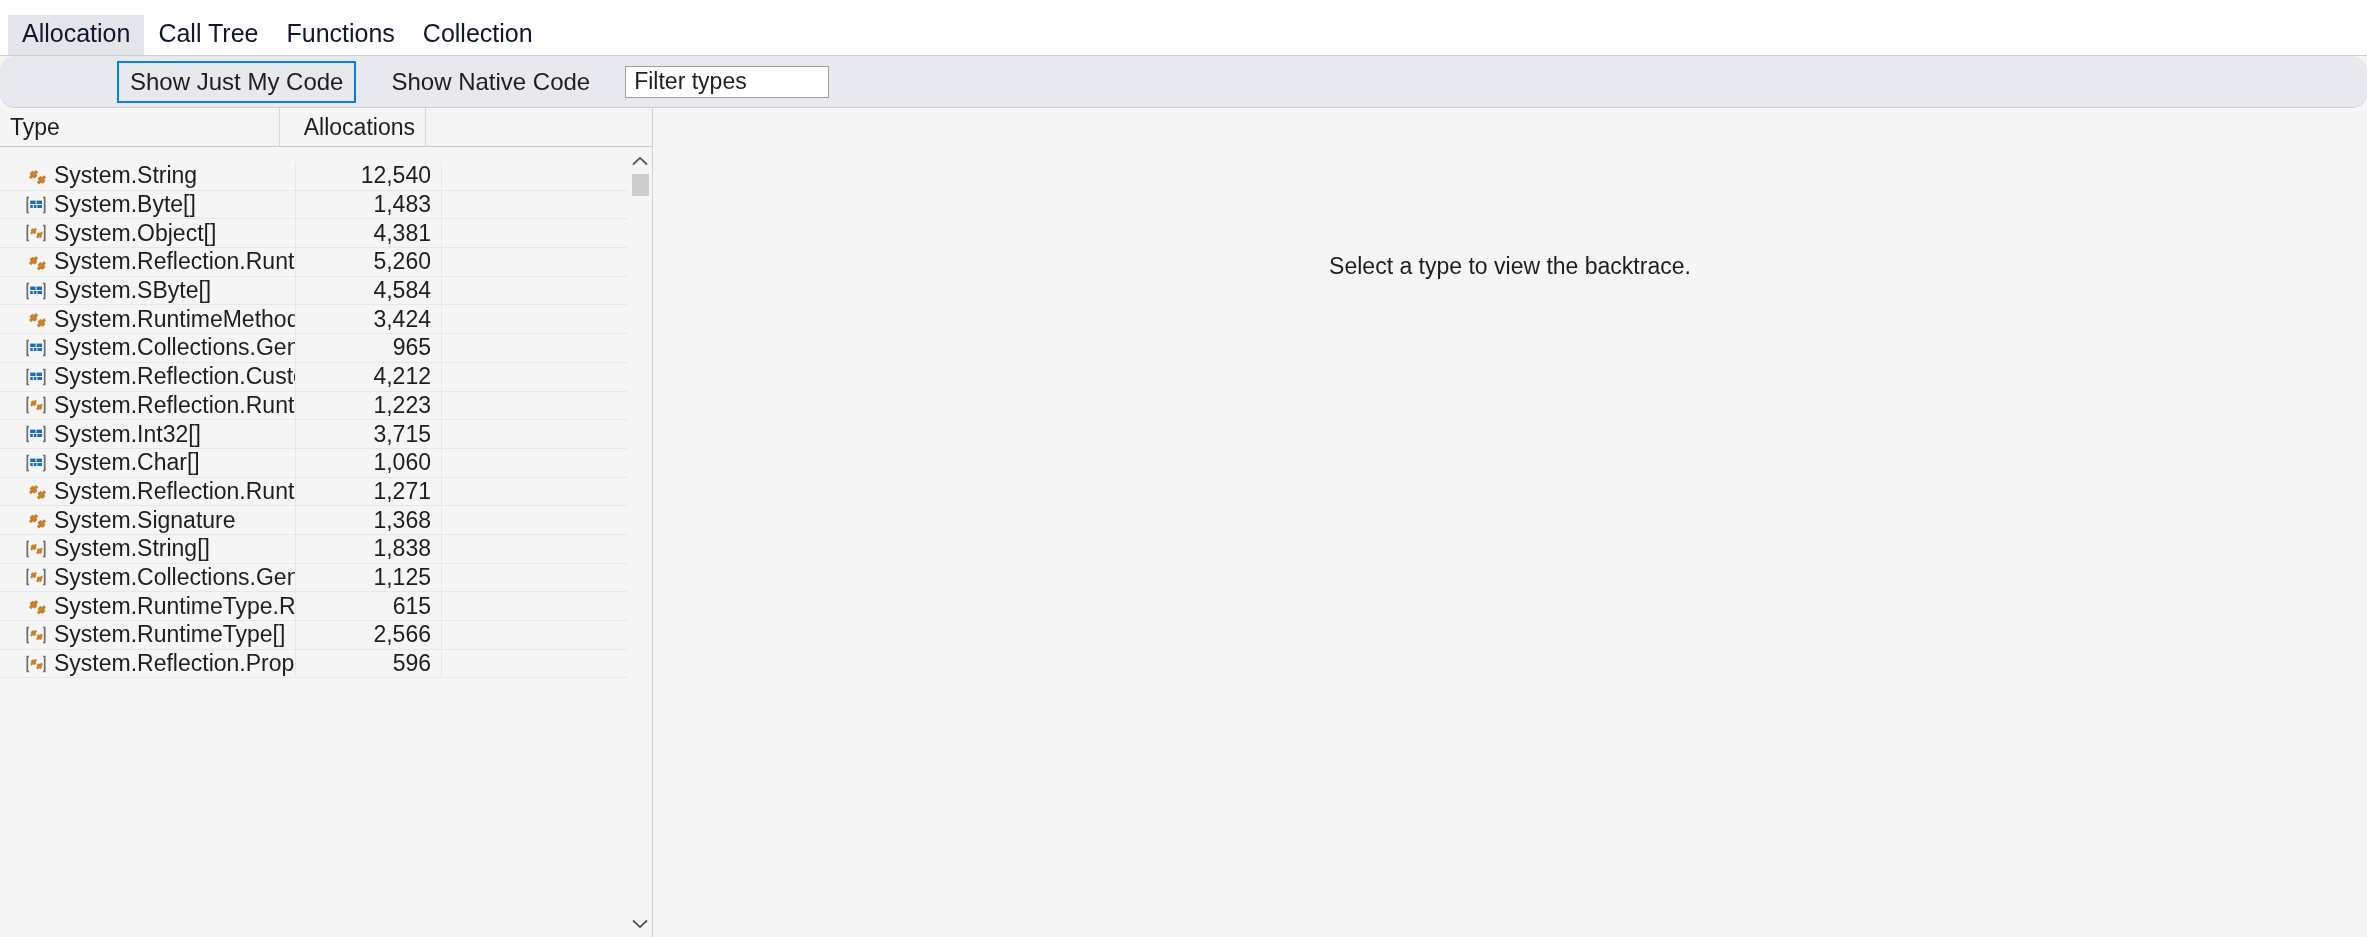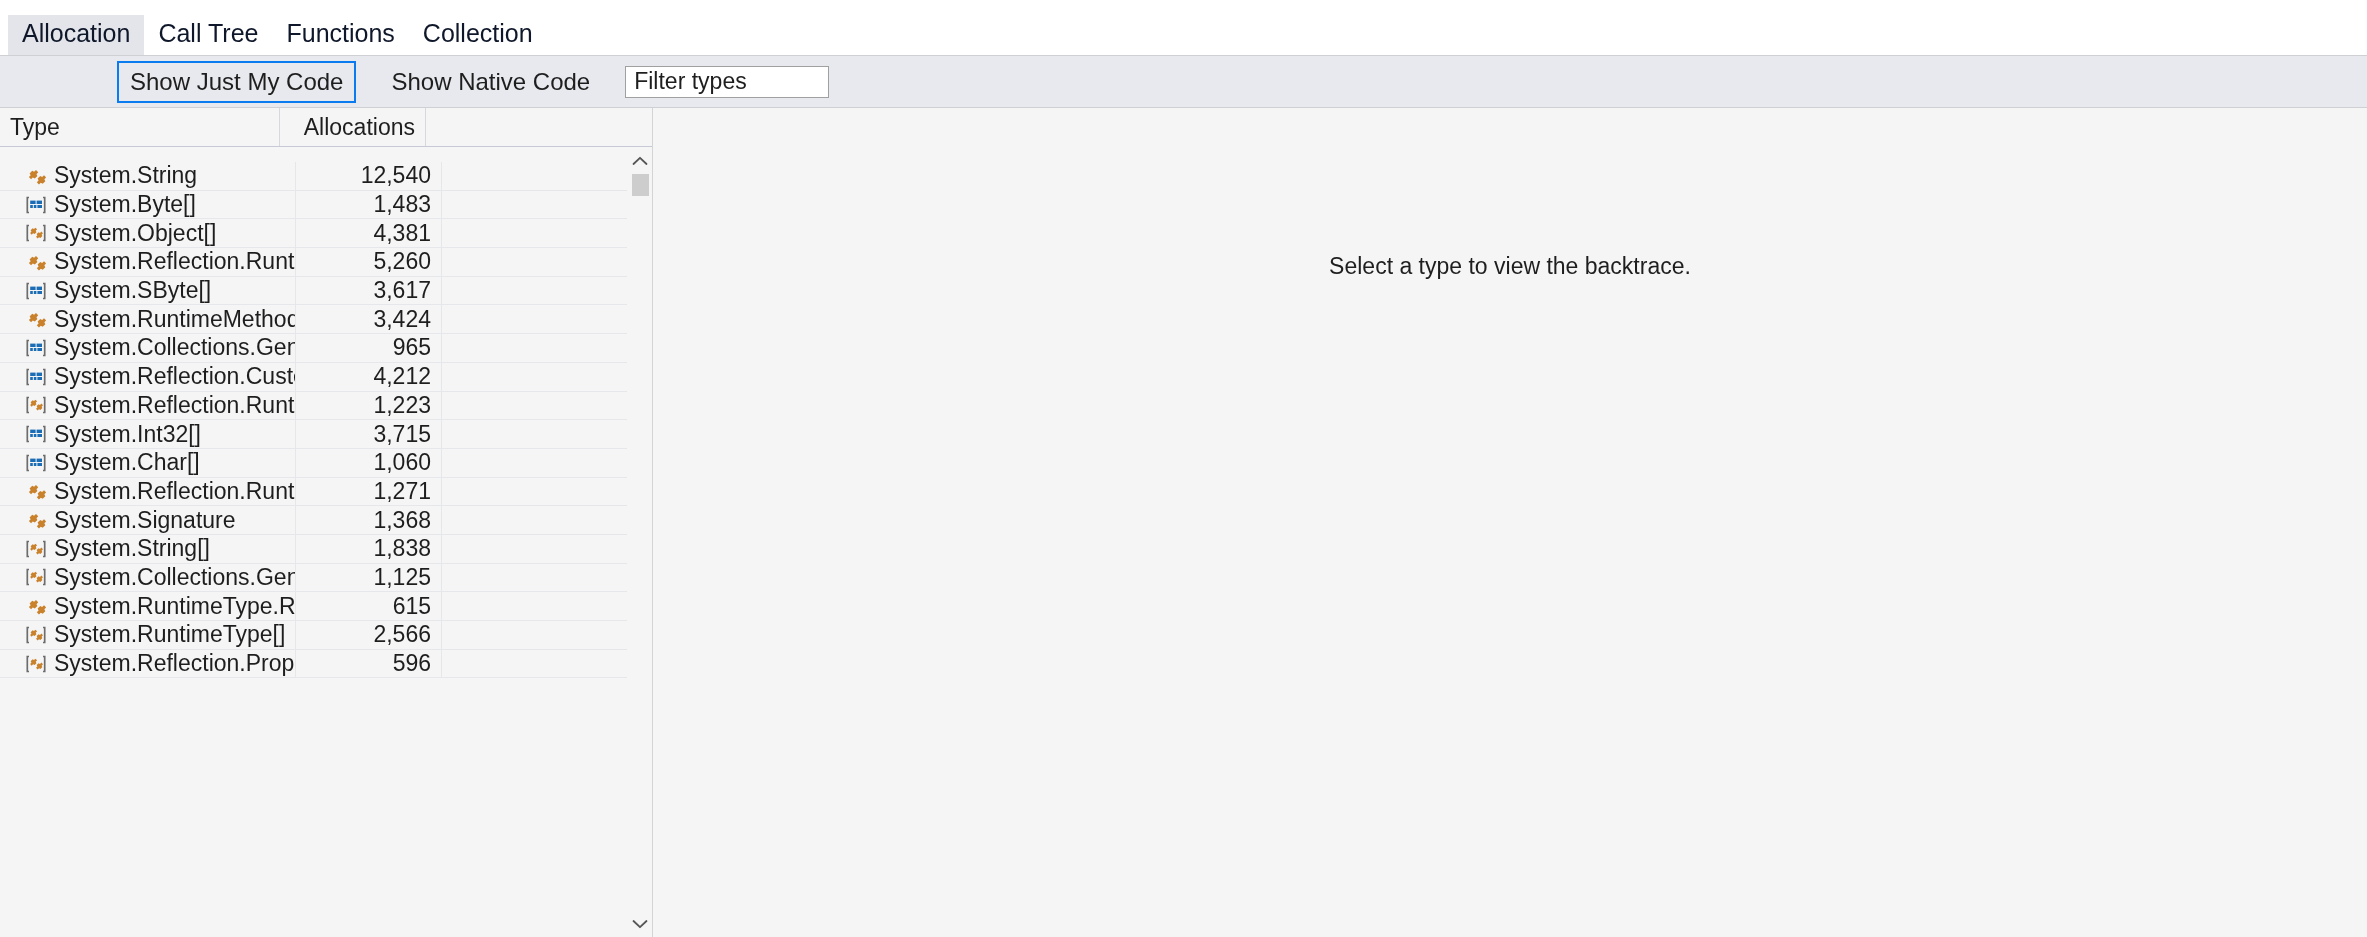--- a/index.html
+++ b/index.html
@@ -47,20 +47,21 @@
   
   .toolbar {
     position: relative;
     height: 52px;
     min-height: 52px;
     background: #e8e9ee;
     border-bottom: 1px solid #cfd0d4;
     display: flex;
     align-items: center;
     box-sizing: border-box;
+    border-radius: 15px;
   }
   .tb-btn {
     font-size: 24px;
     color: #1e1e1e;
     line-height: 1;
     padding: 8px 12px;
     background: transparent;
     border: 1px solid transparent;
     font-family: "Liberation Sans", sans-serif;
     white-space: nowrap;
@@ -346,21 +347,21 @@
       <rect x="4.2" y="5.6" width="5.4" height="3.4" fill="#1a6cb5"></rect>
       <rect x="10.6" y="5.6" width="5.4" height="3.4" fill="#1a6cb5"></rect>
       <rect x="4.2" y="10.0" width="2.6" height="3.0" fill="#1a6cb5"></rect>
       <rect x="7.8" y="10.0" width="2.6" height="3.0" fill="#1a6cb5"></rect>
       <rect x="11.4" y="10.0" width="4.6" height="3.0" fill="#1a6cb5"></rect>
     </g>
     </svg>
               <span class="type-label">System.SByte[]</span>
             </div>
             <div class="cell-alloc">
-              <span class="alloc-label">3,617</span>
+              <span class="alloc-label">4,584</span>
             </div>
             <div class="cell-fill"></div>
           </div>
           <div class="row">
             <div class="cell-type">
               <svg class="vsicon" viewBox="0 0 20 20">
 
     <g transform="translate(2.2,2) scale(1.18)">
       <path d="M1.2 4.6 L3.4 2.4 L5.0 3.2 L6.6 1.7 L8.5 3.6 L7.0 5.2 L7.8 6.8 L5.6 9.0 L3.9 8.1 L2.4 9.6 L0.6 7.7 L2.1 6.2 Z" fill="#c9822b"></path>
       <path d="M8.0 9.0 L10.2 6.8 L11.8 7.6 L13.4 6.1 L15.2 8.0 L13.7 9.6 L14.5 11.2 L12.3 13.4 L10.7 12.5 L9.1 14.0 L7.3 12.1 L8.8 10.6 Z" fill="#c9822b"></path>

